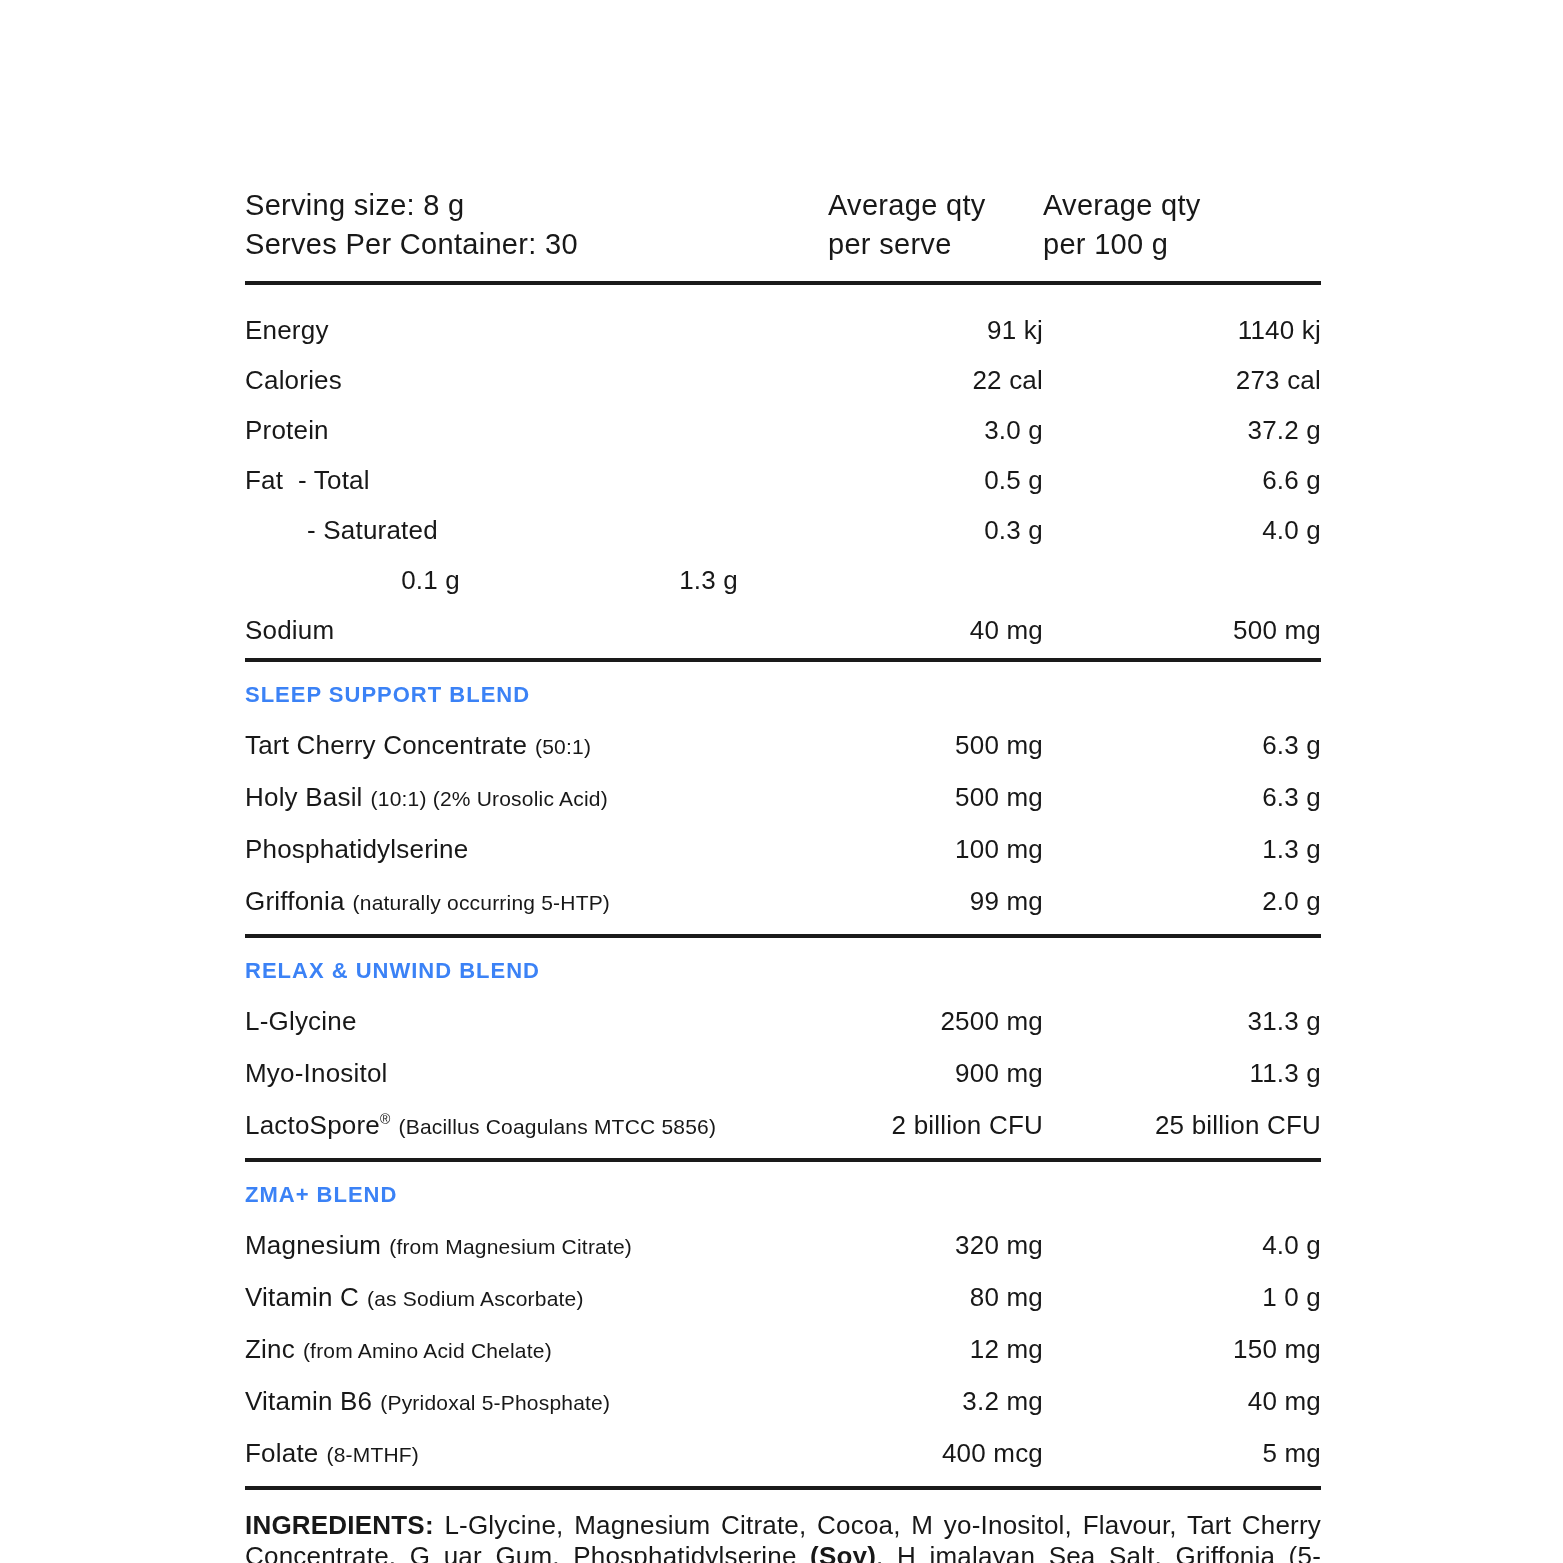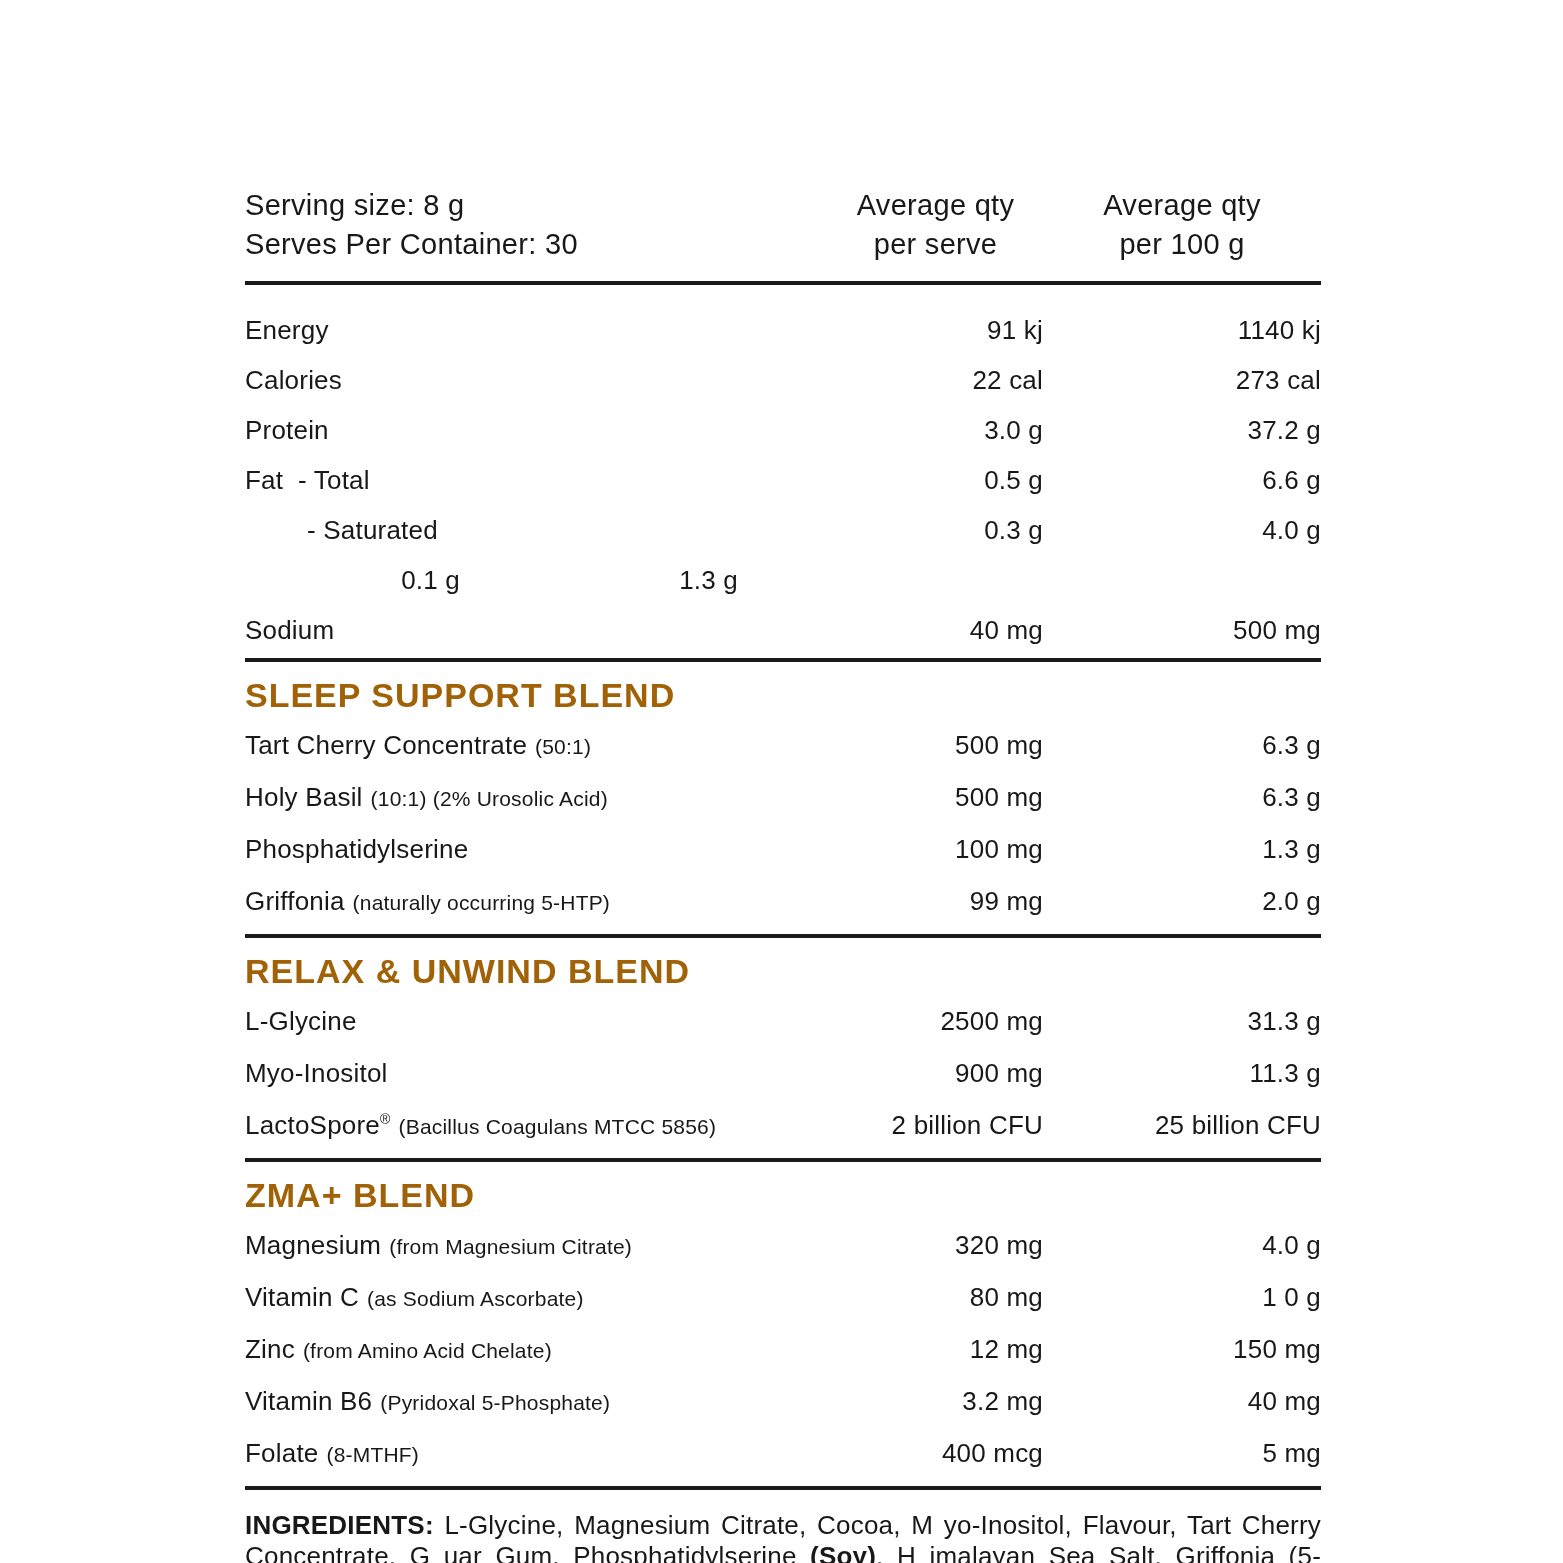--- a/index.html
+++ b/index.html
@@ -29,21 +29,21 @@
     margin: 0 0 14px 0;
     color: #0c0c0c;
   }
   .table-head {
     display: flex;
     font-size: 29px;
     line-height: 39px;
     letter-spacing: 0.3px;
   }
   .table-head .serving-block { flex: 1; }
-  .table-head .col { text-align: center; }
+  .table-head .col { text-align: left; }
   .table-head .col.mid { width: 215px; }
   .table-head .col.right { width: 278px; }
   .rule {
     height: 4px;
     background: #1a1a1a;
     border: none;
     margin: 0;
   }
   .rule.first { margin-top: 17px; }
   .main-rows { padding: 10px 0 13px 0; }
@@ -64,26 +64,26 @@
     margin-left: 8px;
     letter-spacing: 0.2px;
   }
   .note:empty { margin-left: 0; }
   sup.reg {
     font-size: 14px;
     line-height: 0;
   }
   .blend { padding-bottom: 16px; }
   .blend-heading {
-    font-size: 34px;
+    font-size: 22px;
     font-weight: 800;
     letter-spacing: 1px;
     line-height: 30px;
     margin: 18px 0 4px 0;
-    color: #a16207;
+    color: #3b82f6;
   }
   .ingredients {
     margin: 20px 0 8px 0;
     font-size: 26px;
     line-height: 31px;
     letter-spacing: 0.2px;
     text-align: justify;
   }
   .ingredients b { font-weight: 800; }
 </style>

